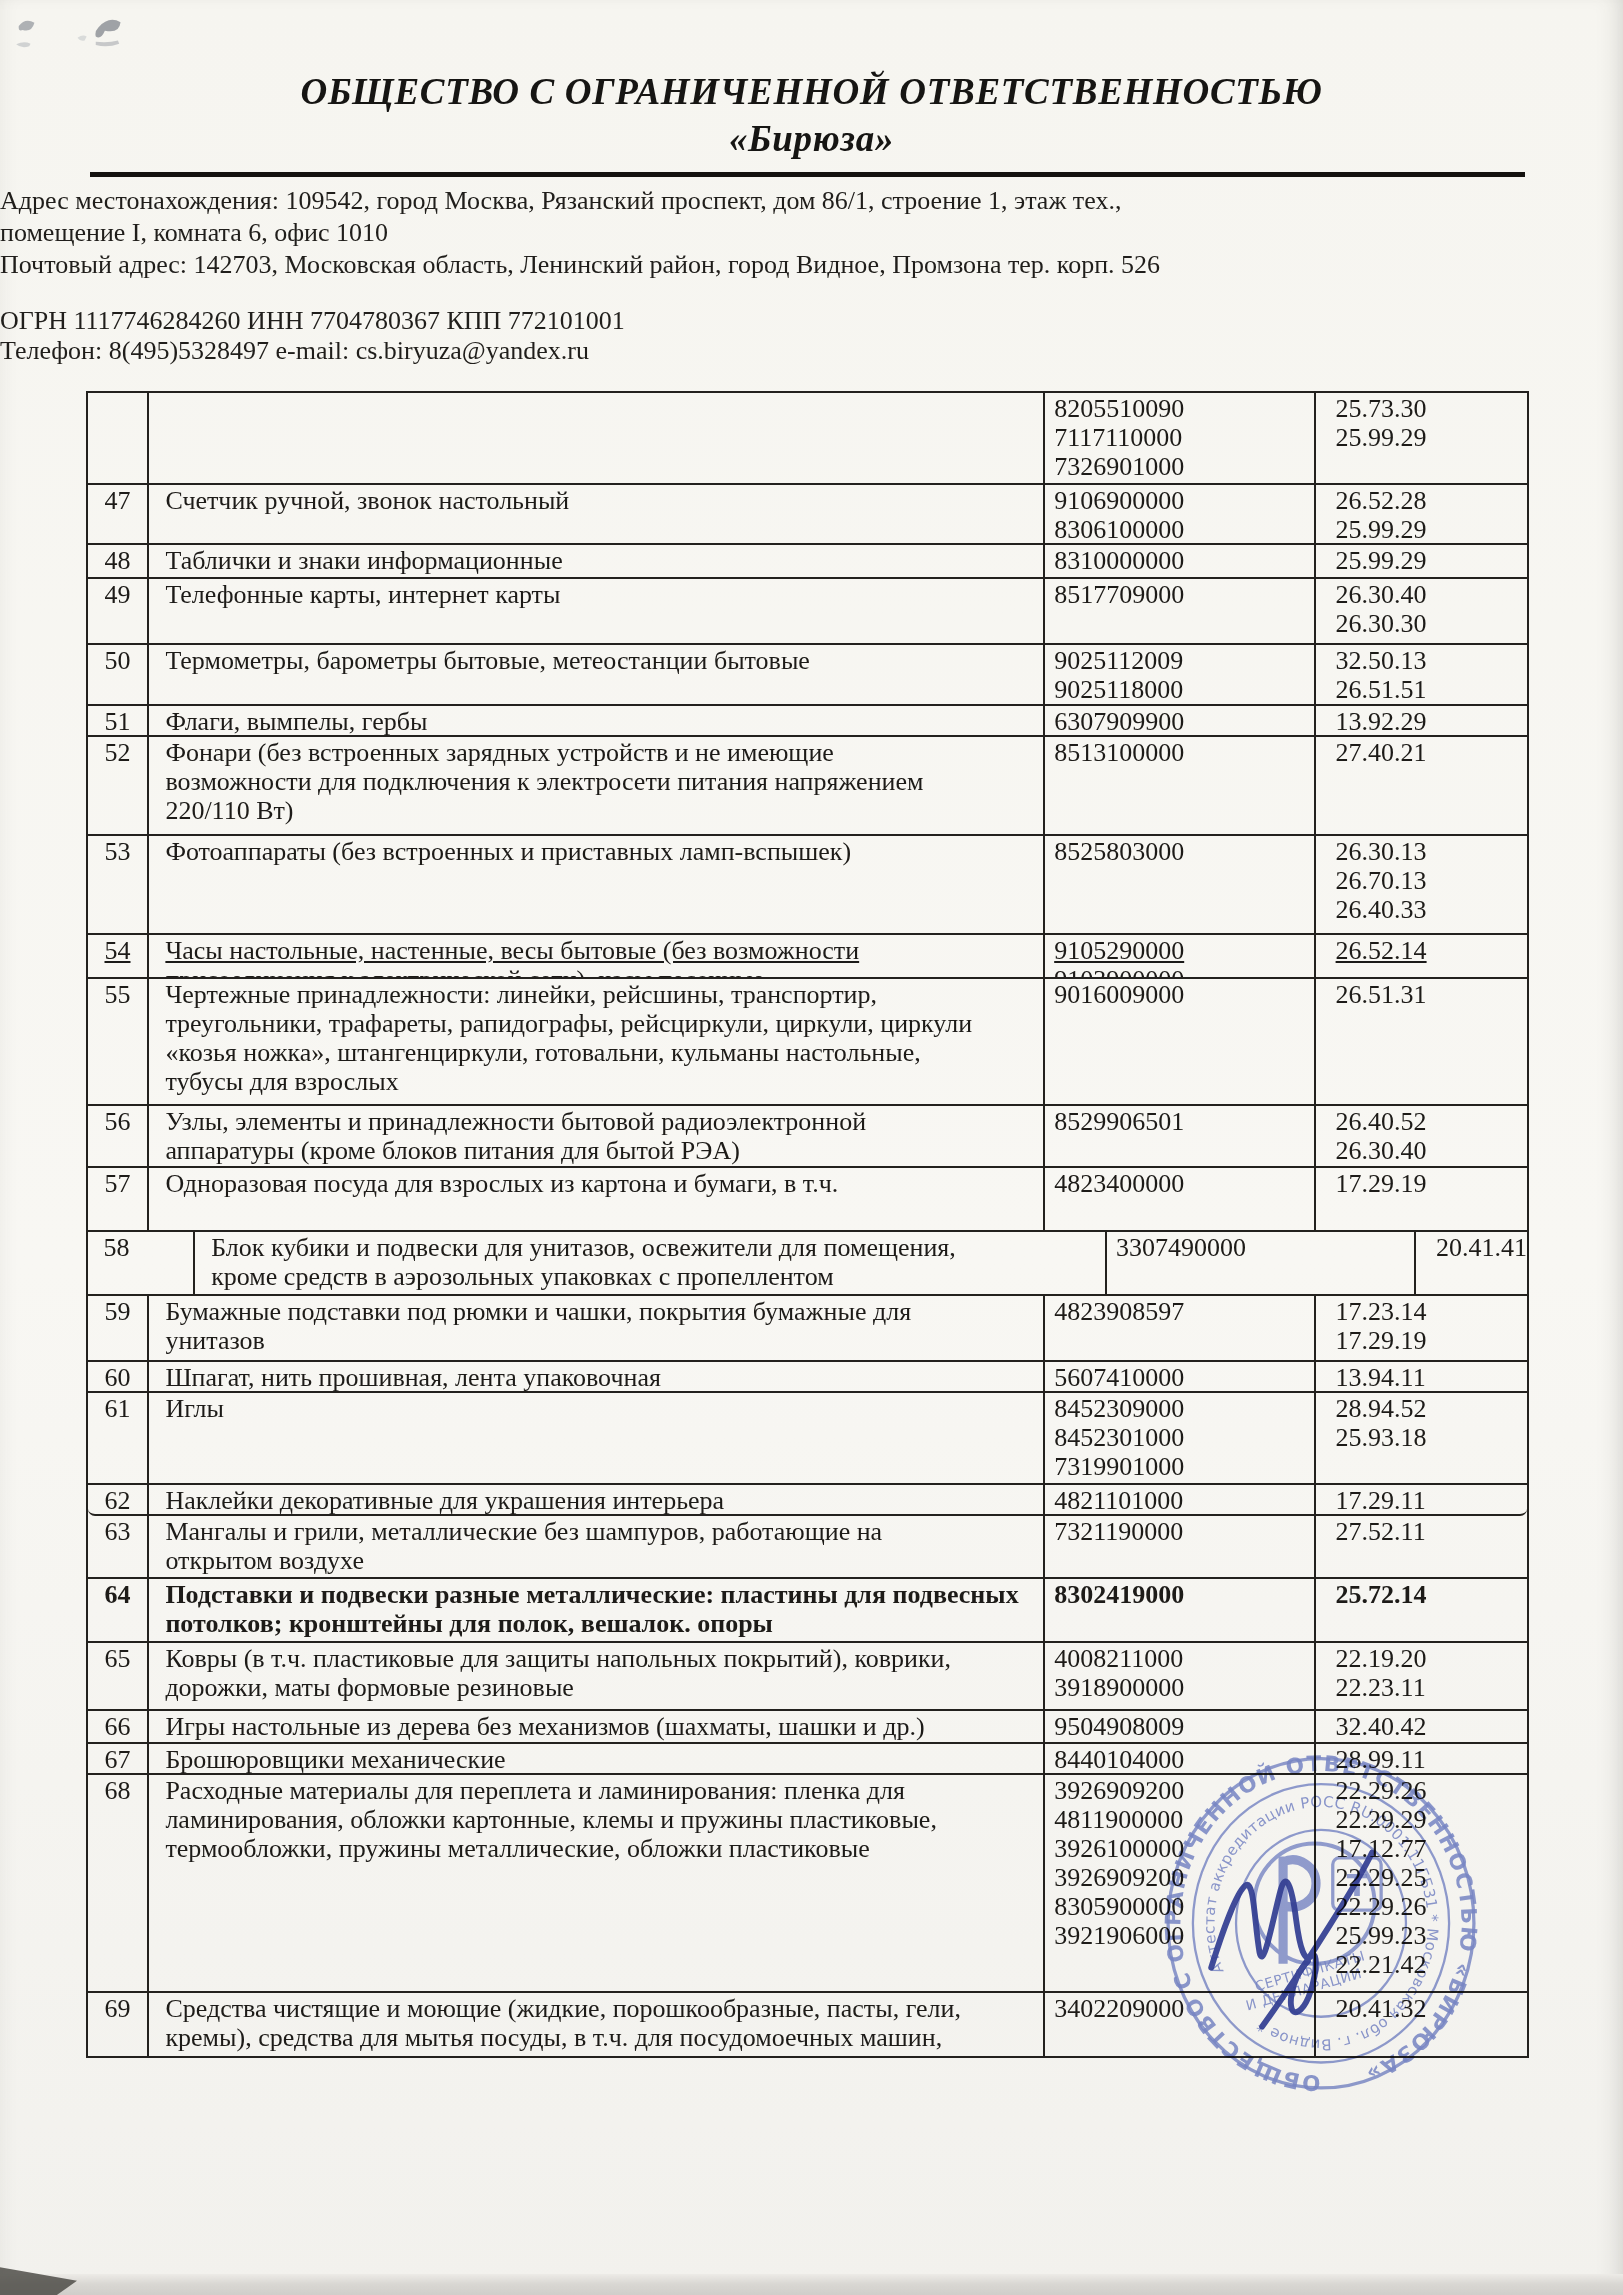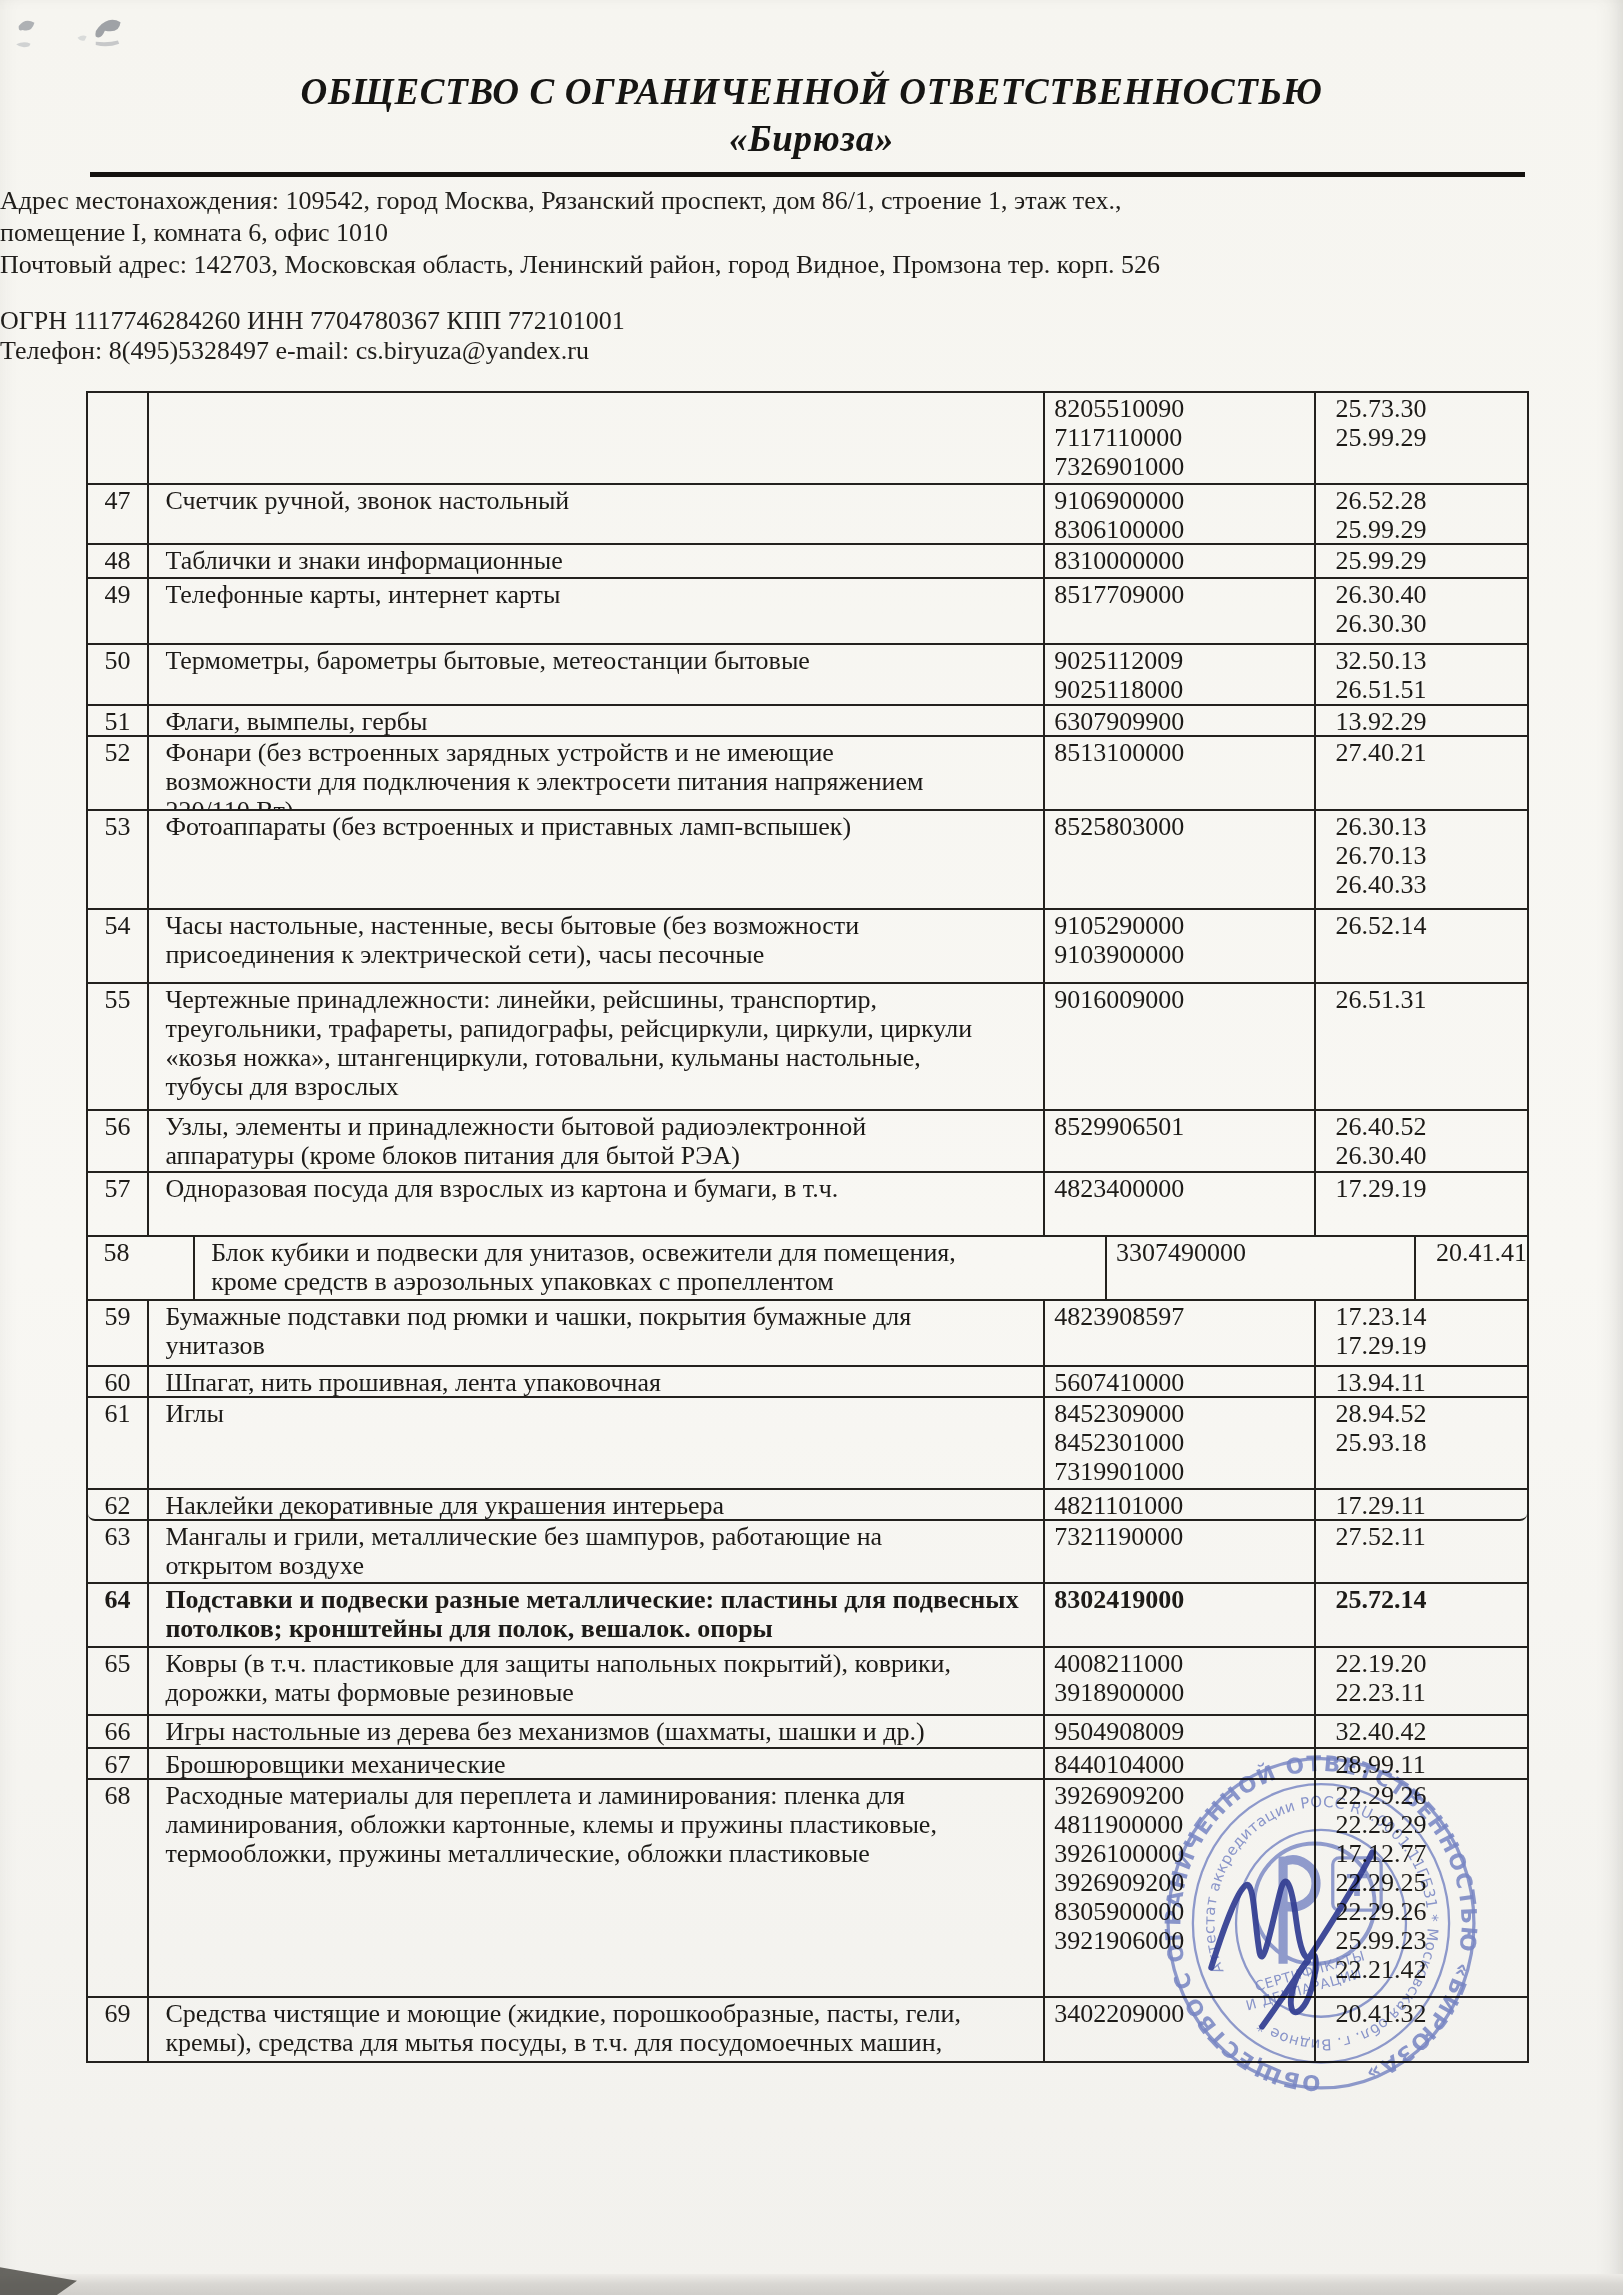--- a/index.html
+++ b/index.html
@@ -139,21 +139,21 @@
         <div class="td desc">
           <div class="ln">Флаги, вымпелы, гербы</div>
         </div>
         <div class="td code">
           <div class="ln">6307909900</div>
         </div>
         <div class="td okpd">
           <div class="ln">13.92.29</div>
         </div>
       </div>
-      <div class="tr" style="height: 74px;">
+      <div class="tr" style="height: 99px;">
         <div class="td num">52</div>
         <div class="td desc">
           <div class="ln">Фонари (без встроенных зарядных устройств и не имеющие</div>
           <div class="ln">возможности для подключения к электросети питания напряжением</div>
           <div class="ln">220/110 Вт)</div>
         </div>
         <div class="td code">
           <div class="ln">8513100000</div>
         </div>
         <div class="td okpd">
@@ -167,21 +167,21 @@
         </div>
         <div class="td code">
           <div class="ln">8525803000</div>
         </div>
         <div class="td okpd">
           <div class="ln">26.30.13</div>
           <div class="ln">26.70.13</div>
           <div class="ln">26.40.33</div>
         </div>
       </div>
-      <div class="tr" style="height: 74px;">
+      <div class="tr" style="height: 44px; text-decoration: underline;">
         <div class="td num">54</div>
         <div class="td desc">
           <div class="ln">Часы настольные, настенные, весы бытовые (без возможности</div>
           <div class="ln">присоединения к электрической сети), часы песочные</div>
         </div>
         <div class="td code">
           <div class="ln">9105290000</div>
           <div class="ln">9103900000</div>
         </div>
         <div class="td okpd">

